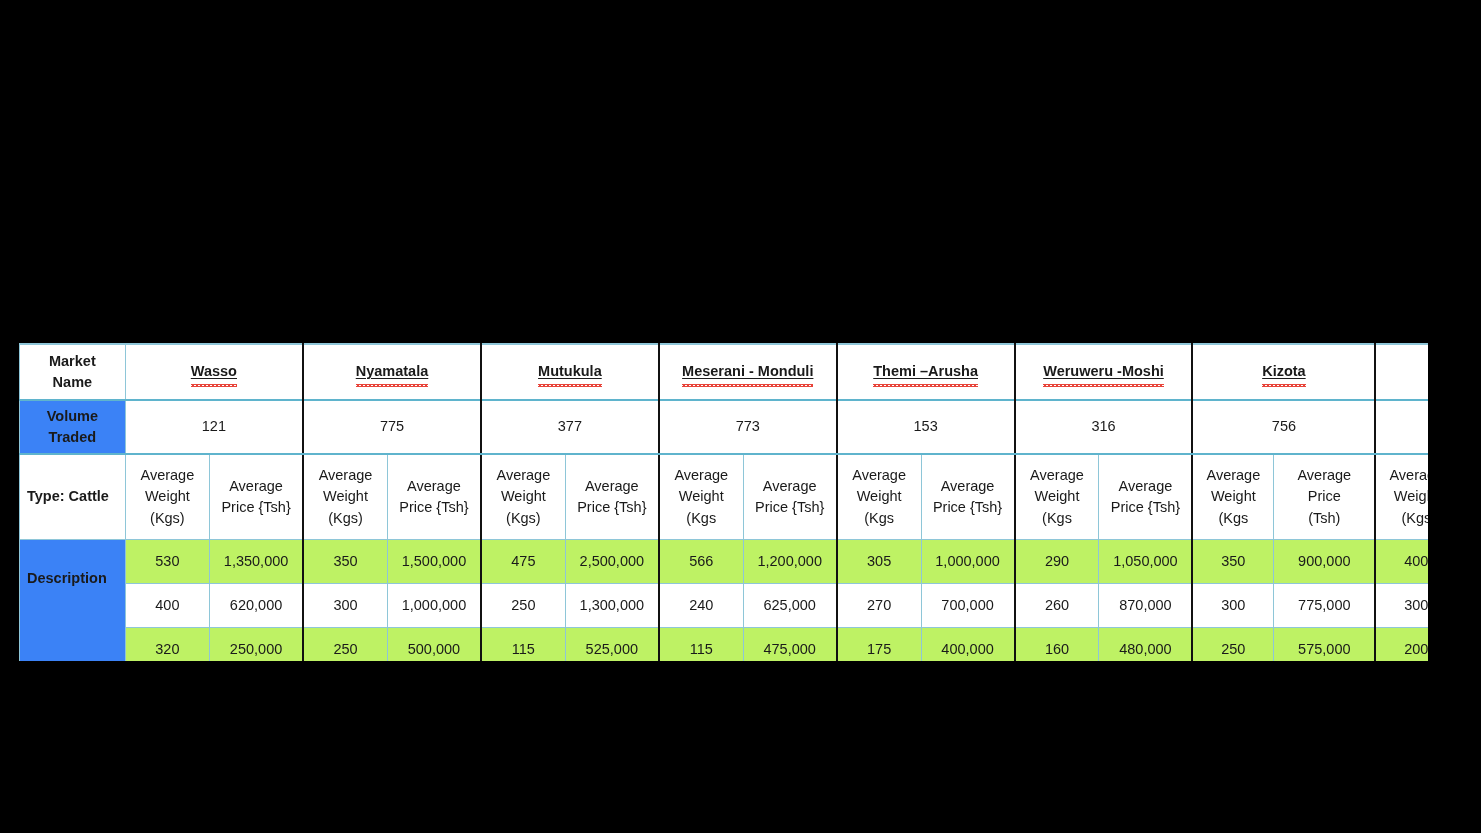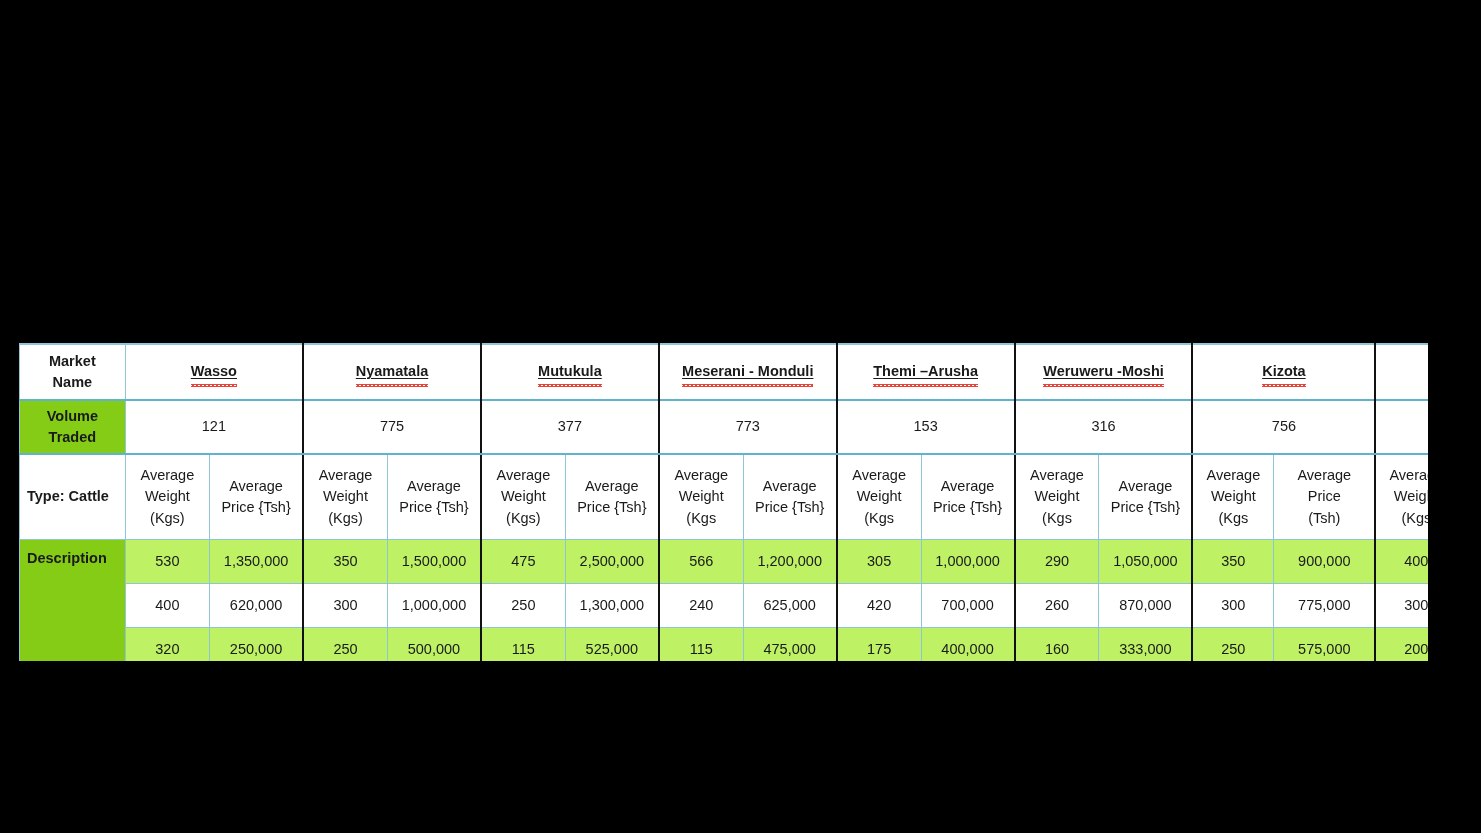--- a/index.html
+++ b/index.html
@@ -58,21 +58,21 @@
   
   tr.row-white    > td { background: #ffffff; }
   tr.row-blue     > td { background: #bef264; }
 
   
   .label-cell {
     font-weight: bold;
     font-size: 15px;
     background: #ffffff;
   }
-  .label-cell.blue  { background: #84cc16; }
+  .label-cell.blue  { background: #3b82f6; }
   .label-cell.left  { text-align: left; padding-left: 7px; margin-left: 20px; }
 
   .market-name {
     font-weight: bold;
     font-size: 16.5px;
     white-space: nowrap;
   }
   .market-name .u {
     text-decoration: underline;
     text-underline-offset: 2px;
@@ -248,21 +248,21 @@
               <div>Average</div>
               <div>Weight</div>
               <div>(Kgs</div>
             </td>
             <td class="subhead-cell tall-sub">
               <div>Average</div>
               <div>Price (Tsh}</div>
             </td>
           </tr>
           <tr class="row-blue">
-            <td class="label-cell left blue" rowspan="3" style="vertical-align: top; padding-top: 8px;">Description</td>
+            <td class="label-cell left blue" rowspan="3" style="vertical-align: top; padding-top: 28px;">Description</td>
             <td class="data-cell tall-data">530</td>
             <td class="data-cell tall-data sep-right">1,350,000</td>
             <td class="data-cell tall-data">350</td>
             <td class="data-cell tall-data sep-right">1,500,000</td>
             <td class="data-cell tall-data">475</td>
             <td class="data-cell tall-data sep-right">2,500,000</td>
             <td class="data-cell tall-data">566</td>
             <td class="data-cell tall-data sep-right">1,200,000</td>
             <td class="data-cell tall-data">305</td>
             <td class="data-cell tall-data sep-right">1,000,000</td>
@@ -275,42 +275,42 @@
           </tr>
           <tr class="row-white">
             <td class="data-cell tall-data">400</td>
             <td class="data-cell tall-data sep-right">620,000</td>
             <td class="data-cell tall-data">300</td>
             <td class="data-cell tall-data sep-right">1,000,000</td>
             <td class="data-cell tall-data">250</td>
             <td class="data-cell tall-data sep-right">1,300,000</td>
             <td class="data-cell tall-data">240</td>
             <td class="data-cell tall-data sep-right">625,000</td>
-            <td class="data-cell tall-data">420</td>
+            <td class="data-cell tall-data">270</td>
             <td class="data-cell tall-data sep-right">700,000</td>
             <td class="data-cell tall-data">260</td>
             <td class="data-cell tall-data sep-right">870,000</td>
             <td class="data-cell tall-data">300</td>
             <td class="data-cell tall-data sep-right">775,000</td>
             <td class="data-cell tall-data">300</td>
             <td class="data-cell tall-data">600,000</td>
           </tr>
           <tr class="row-blue">
             <td class="data-cell tall-data">320</td>
             <td class="data-cell tall-data sep-right">250,000</td>
             <td class="data-cell tall-data">250</td>
             <td class="data-cell tall-data sep-right">500,000</td>
             <td class="data-cell tall-data">115</td>
             <td class="data-cell tall-data sep-right">525,000</td>
             <td class="data-cell tall-data">115</td>
             <td class="data-cell tall-data sep-right">475,000</td>
             <td class="data-cell tall-data">175</td>
             <td class="data-cell tall-data sep-right">400,000</td>
             <td class="data-cell tall-data">160</td>
-            <td class="data-cell tall-data sep-right">333,000</td>
+            <td class="data-cell tall-data sep-right">480,000</td>
             <td class="data-cell tall-data">250</td>
             <td class="data-cell tall-data sep-right">575,000</td>
             <td class="data-cell tall-data">200</td>
             <td class="data-cell tall-data">250,000</td>
           </tr>
         </tbody>
     </table>
   </div>
 </div>
 

